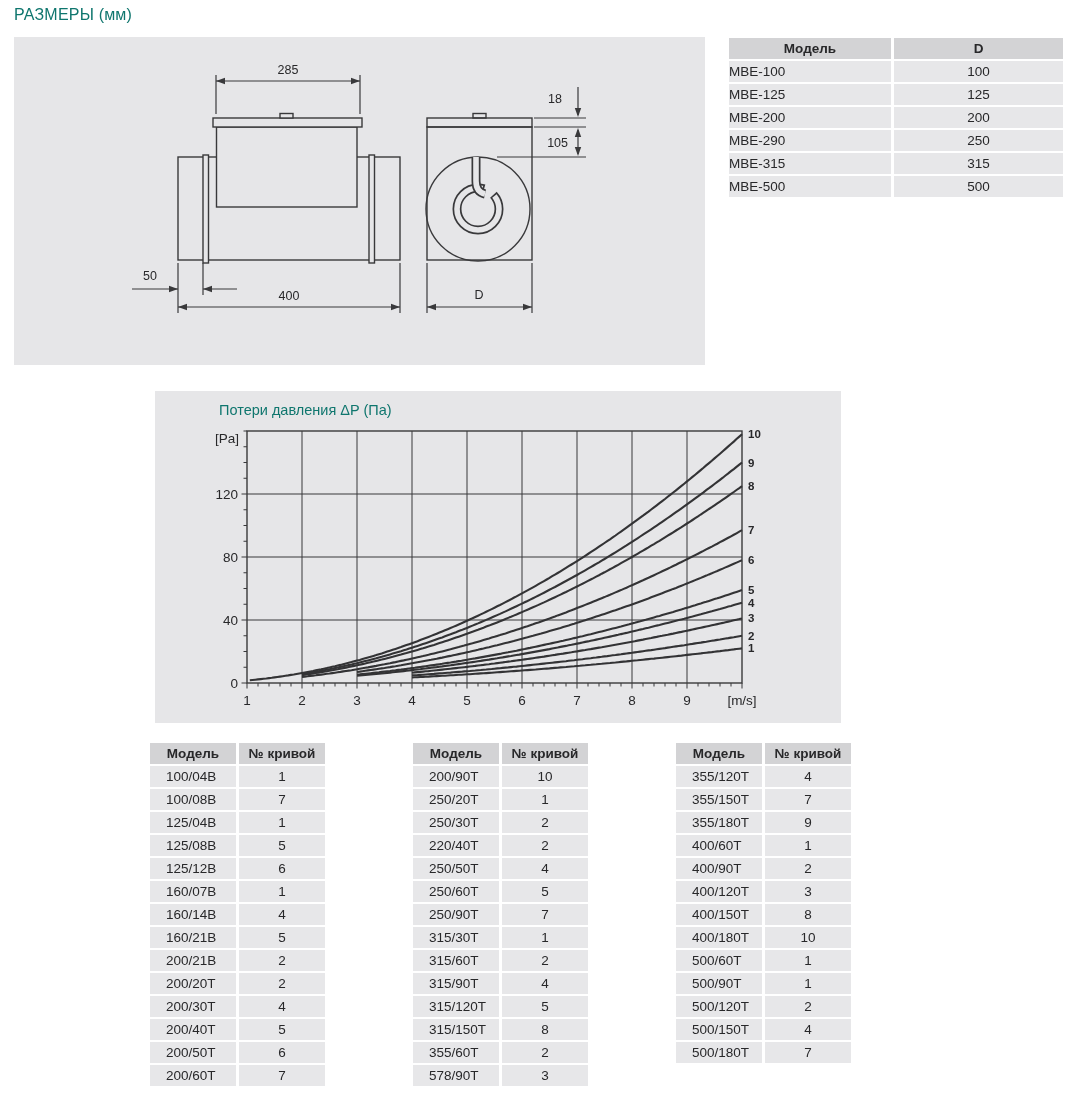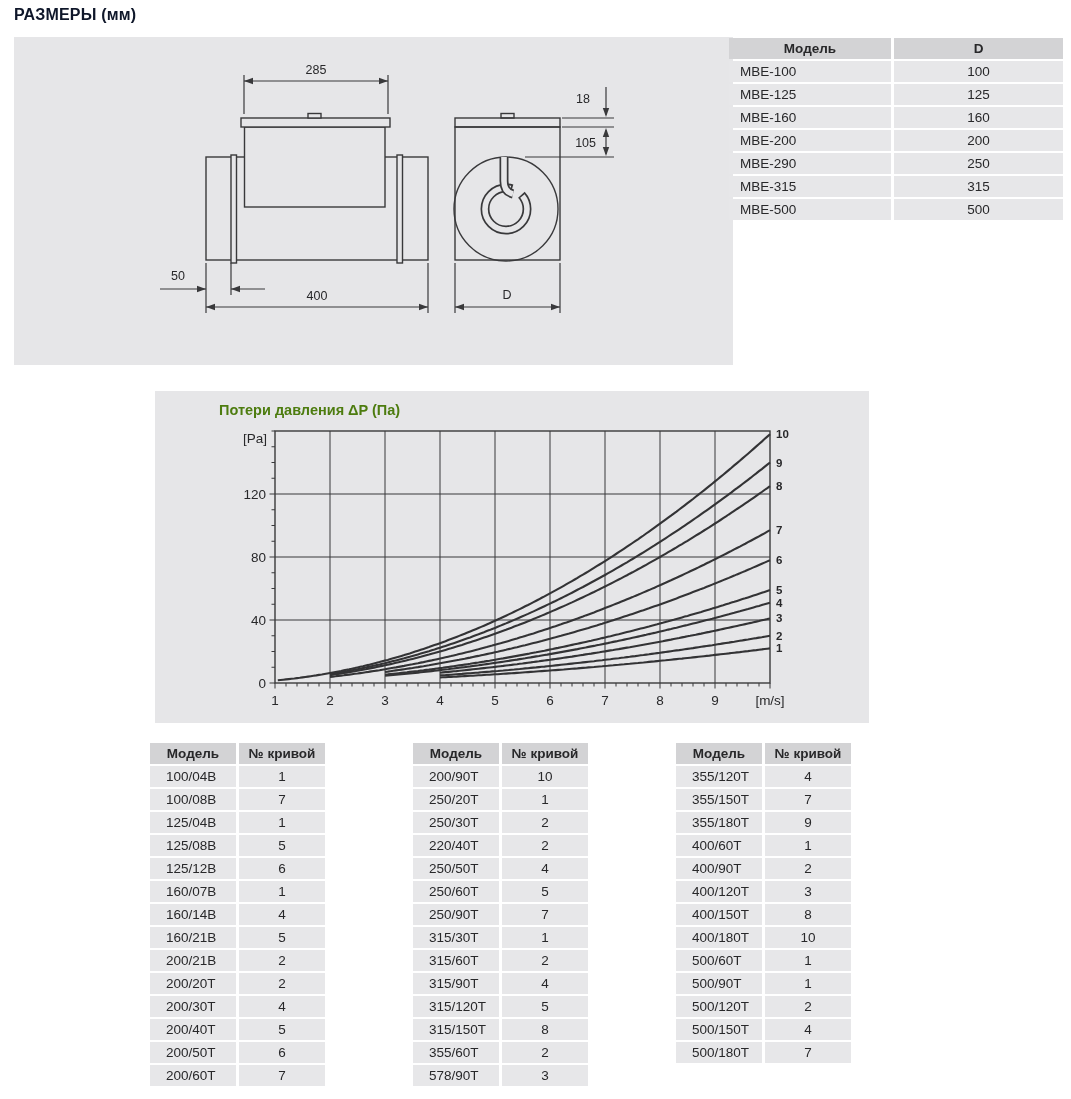--- a/index.html
+++ b/index.html
@@ -1,45 +1,45 @@
 <!DOCTYPE html>
 <html><head>
 <meta charset="utf-8">
 <style>
   html,body{margin:0;padding:0;}
   body{
     width:1071px;height:1099px;position:relative;background:#ffffff;
     font-family:"Liberation Sans", sans-serif;color:#28282a;overflow:hidden;
   }
   .page-title{
-    position:absolute;left:14px;top:6px;font-size:16px;font-weight:bold;
-    letter-spacing:0.2px;color:#0f172a;
+    position:absolute;left:14px;top:6px;font-size:16px;font-weight:normal;
+    letter-spacing:0.2px;color:#0f766e;
   }
-  .panel{position:absolute;background:#e6e6e8;padding-left:28px;}
+  .panel{position:absolute;background:#e6e6e8;}
   #drawing-panel{left:14px;top:37px;width:691px;height:328px;}
   #chart-panel{left:155px;top:391px;width:686px;height:332px;}
   .chart-title{
-    position:absolute;left:64px;top:11px;font-size:14.5px;font-weight:bold;color:#4d7c0f;
+    position:absolute;left:64px;top:11px;font-size:14.5px;font-weight:normal;color:#0f766e;
   }
   svg{display:block;}
   svg text{font-family:"Liberation Sans", sans-serif;fill:#28282a;}
   .dimtext{font-size:12.5px;}
 
   table.dtable{
     position:absolute;border-collapse:separate;border-spacing:0 2px;
     table-layout:fixed;
   }
   .dtable th{background:#d3d3d5;font-weight:bold;}
   .dtable td{background:#e7e7e9;font-weight:normal;}
   .dtable th,.dtable td{
     font-size:13.5px;color:#28282a;height:21px;padding:0;
     text-align:center;vertical-align:middle;white-space:nowrap;
   }
   .dtable th + th,.dtable td + td{border-left:3px solid #ffffff;}
-  .dtable td.c-model{text-align:left;padding-left:11px;}
+  .dtable td.c-model{text-align:left;}
 
   #model-d-table{left:729px;top:36px;width:334px;}
   #model-d-table .col0{width:162px;}
   .curve-table{width:175px;top:741px;}
   .curve-table .col0{width:86px;}
   .curve-table td.c-model{padding-left:16px;}
   #curve-table-1{left:150px;}
   #curve-table-2{left:413px;}
   #curve-table-3{left:676px;}
 </style>
@@ -128,24 +128,20 @@
       </tr>
     </thead>
     <tbody>
       <tr>
         <td class="col0 c-model">МВЕ-100</td>
         <td class="col1">100</td>
       </tr>
       <tr>
         <td class="col0 c-model">МВЕ-125</td>
         <td class="col1">125</td>
-      </tr>
-      <tr>
-        <td class="col0 c-model">МВЕ-160</td>
-        <td class="col1">160</td>
       </tr>
       <tr>
         <td class="col0 c-model">МВЕ-200</td>
         <td class="col1">200</td>
       </tr>
       <tr>
         <td class="col0 c-model">МВЕ-290</td>
         <td class="col1">250</td>
       </tr>
       <tr>

